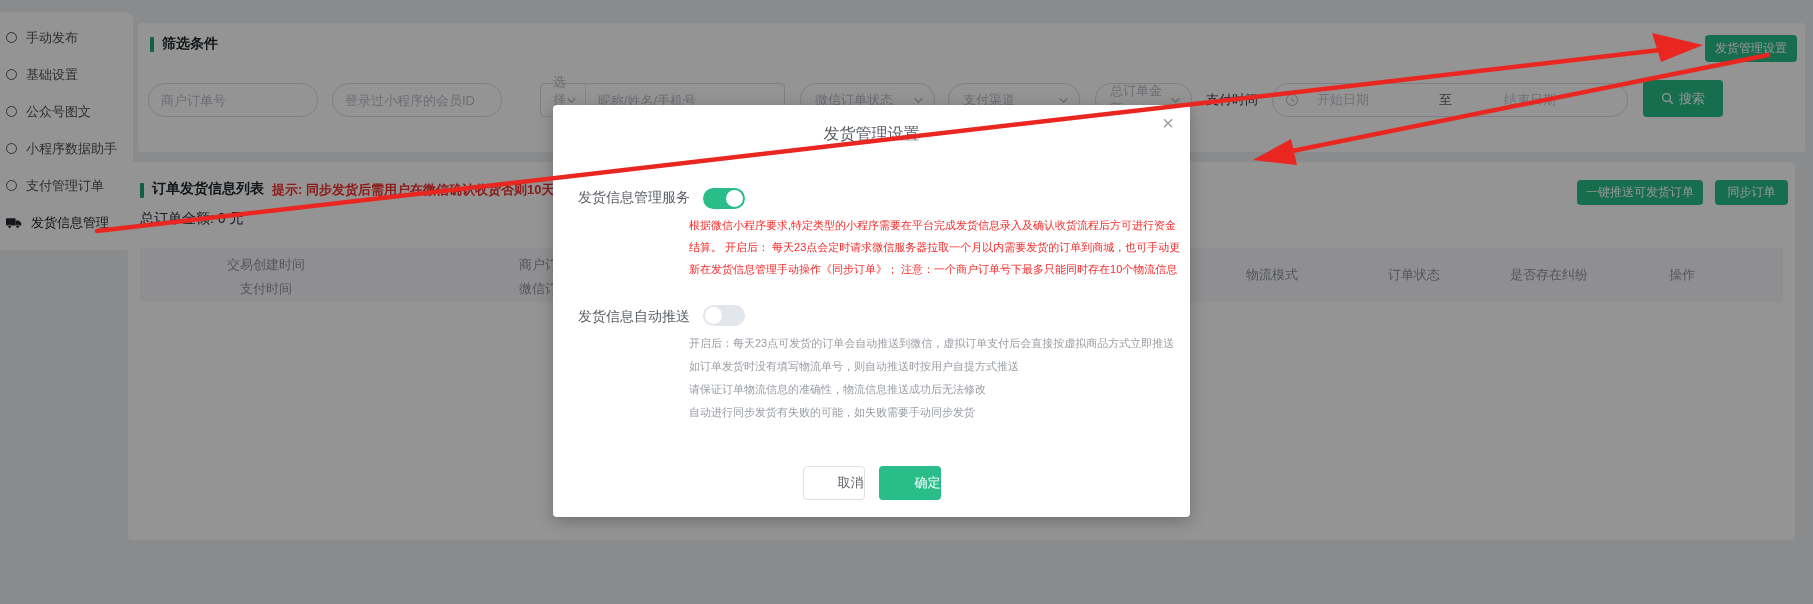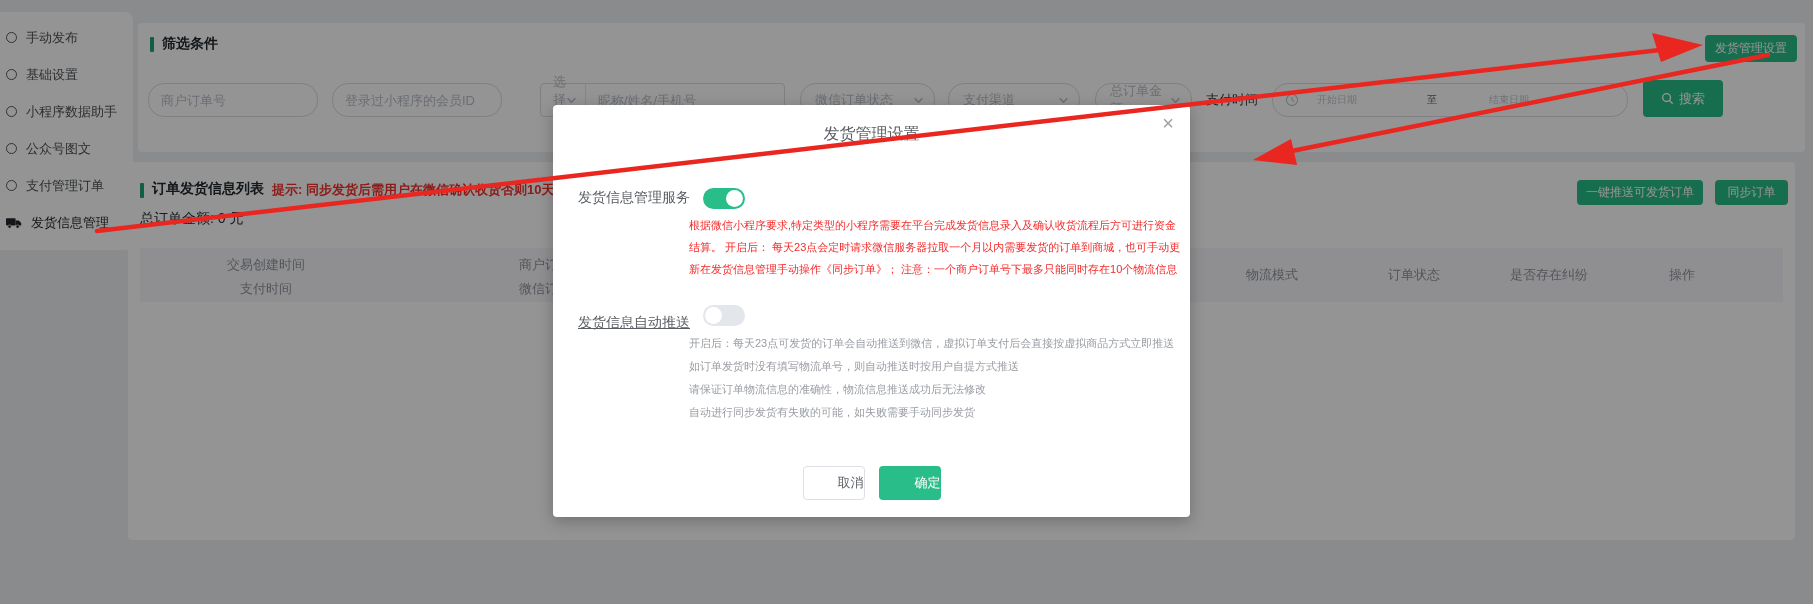--- a/index.html
+++ b/index.html
@@ -34,21 +34,21 @@
   .compound { position:absolute; top:60px; height:34px; border:1px solid #d9dce3; border-radius:4px;
     display:flex; background:#fff; }
   .compound .sub-sel { width:82px; display:flex; align-items:center; justify-content:space-between;
     padding:0 8px 0 12px; color:#b9bec7; font-size:13px; border-right:1px solid #e2e5ea; cursor:pointer; }
   .compound input { flex:1; border:none; outline:none; padding:0 12px; font-size:13px; background:transparent; }
   .compound input::placeholder { color:#b9bec7; }
 
   .flabel { position:absolute; top:60px; height:34px; display:flex; align-items:center;
     font-size:13px; color:#303338; }
   .datebox { display:flex; align-items:center; color:#b9bec7; padding:0 10px; }
-  .datebox .ph { font-size:10px; color:#bfc4cc; }
+  .datebox .ph { font-size:13px; color:#bfc4cc; }
   .datebox .start { margin-left:34px; }
   .datebox .sep { color:#5a5e63; margin:0 52px 0 70px; }
 
   .btn { display:flex; align-items:center; justify-content:center; gap:5px; color:#fff;
     background:#28bd89; border:none; border-radius:4px; cursor:pointer; font-family:inherit; }
   .search-btn { position:absolute; left:1505px; top:57px; width:80px; height:37px; font-size:13px; }
   .settings-btn { position:absolute; left:1567px; top:12px; width:92px; height:27px; font-size:12px; }
   .push-btn { position:absolute; left:1449px; top:18px; width:126px; height:25px; font-size:12px; }
   .sync-btn { position:absolute; left:1587px; top:18px; width:73px; height:25px; font-size:12px; }
 
@@ -94,25 +94,25 @@
     <div class="side-item">
       <span class="ring"></span>
       <span>手动发布</span>
     </div>
     <div class="side-item">
       <span class="ring"></span>
       <span>基础设置</span>
     </div>
     <div class="side-item">
       <span class="ring"></span>
+      <span>公众号图文</span>
+    </div>
+    <div class="side-item">
+      <span class="ring"></span>
       <span>小程序数据助手</span>
-    </div>
-    <div class="side-item">
-      <span class="ring"></span>
-      <span>公众号图文</span>
     </div>
     <div class="side-item">
       <span class="ring"></span>
       <span>支付管理订单</span>
     </div>
     <div class="side-item active">
       <svg class="truck" viewBox="0 0 20 14">
         <rect x="0" y="1" width="12" height="9" rx="1" fill="#23272b"></rect>
         <path d="M12 4 h4 l3 3 v3 h-7 z" fill="#23272b"></path>
         <circle cx="4.5" cy="11.5" r="2.1" fill="#23272b" stroke="#fff" stroke-width="0.8"></circle>
@@ -220,21 +220,21 @@
     <div class="m-close">×</div>
 
     <div class="m-label" style="top:84px;">发货信息管理服务</div>
     <div class="toggle on" style="top:83px;">
       <span class="knob"></span>
     </div>
     <div class="dline red" style="top:113px;">根据微信小程序要求,特定类型的小程序需要在平台完成发货信息录入及确认收货流程后方可进行资金</div>
     <div class="dline red" style="top:135px;">结算。 开启后： 每天23点会定时请求微信服务器拉取一个月以内需要发货的订单到商城，也可手动更</div>
     <div class="dline red" style="top:157px;">新在发货信息管理手动操作《同步订单》； 注意：一个商户订单号下最多只能同时存在10个物流信息</div>
 
-    <div class="m-label" style="top:209px;text-decoration:underline;">发货信息自动推送</div>
+    <div class="m-label" style="top:203px;">发货信息自动推送</div>
     <div class="toggle off" style="top:200px;">
       <span class="knob"></span>
     </div>
     <div class="dline gray" style="top:231px;">开启后：每天23点可发货的订单会自动推送到微信，虚拟订单支付后会直接按虚拟商品方式立即推送</div>
     <div class="dline gray" style="top:254px;">如订单发货时没有填写物流单号，则自动推送时按用户自提方式推送</div>
     <div class="dline gray" style="top:277px;">请保证订单物流信息的准确性，物流信息推送成功后无法修改</div>
     <div class="dline gray" style="top:300px;">自动进行同步发货有失败的可能，如失败需要手动同步发货</div>
 
     <div class="m-footer">
       <button class="m-btn m-cancel">取消</button>

